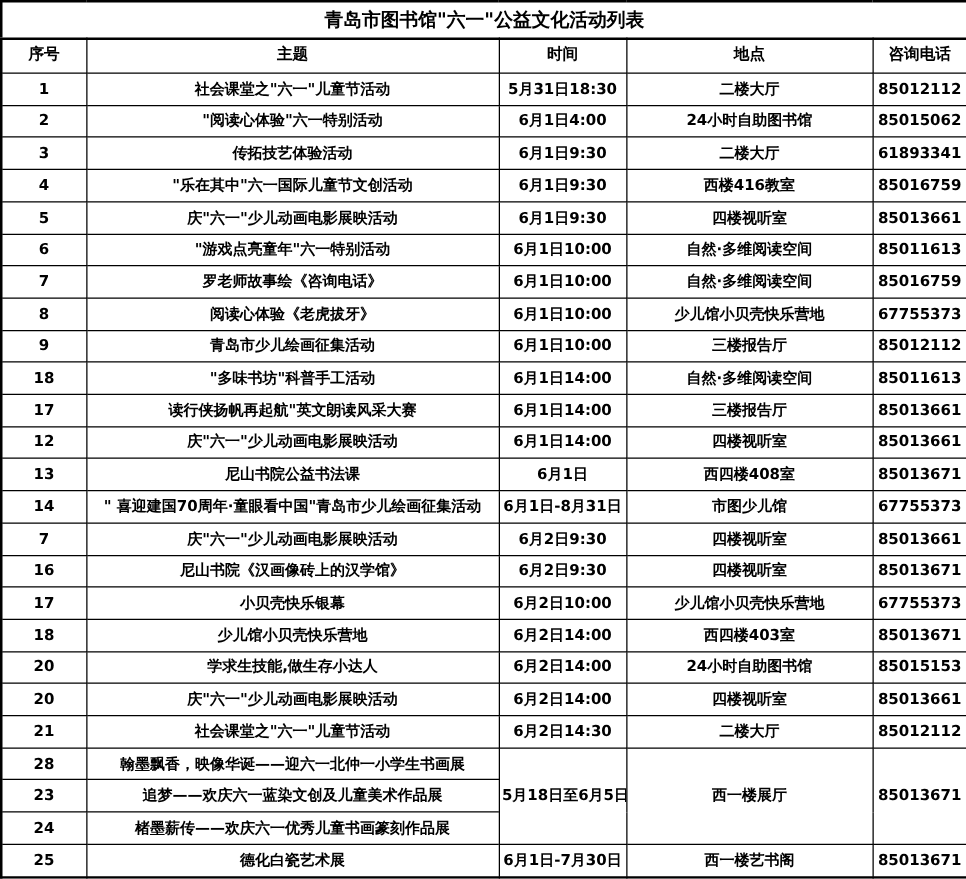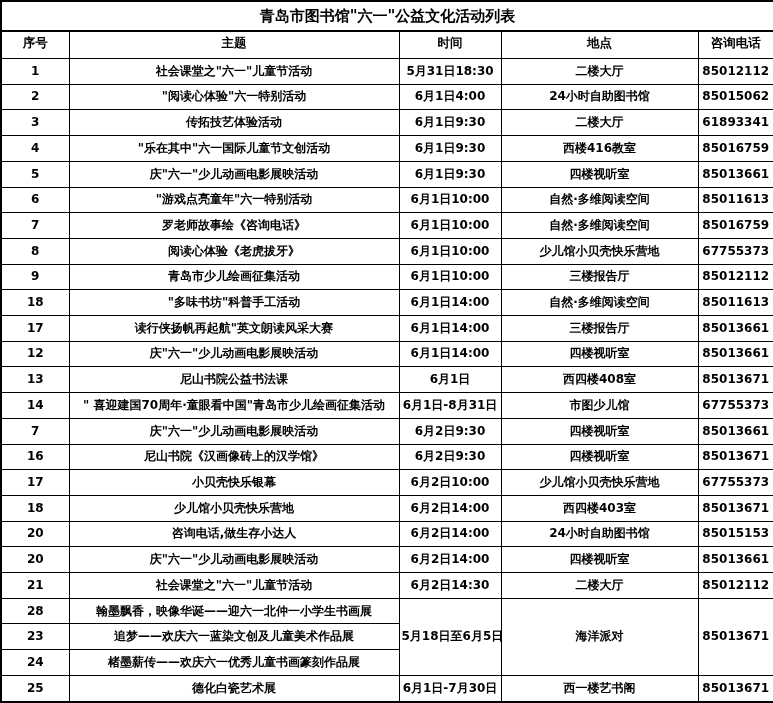--- a/index.html
+++ b/index.html
@@ -188,21 +188,21 @@
       </tr>
       <tr>
         <td>18</td>
         <td>少儿馆小贝壳快乐营地</td>
         <td>6月2日14:00</td>
         <td>西四楼403室</td>
         <td>85013671</td>
       </tr>
       <tr>
         <td>20</td>
-        <td>咨询电话,做生存小达人</td>
+        <td>学求生技能,做生存小达人</td>
         <td>6月2日14:00</td>
         <td>24小时自助图书馆</td>
         <td>85015153</td>
       </tr>
       <tr>
         <td>20</td>
         <td>庆"六一"少儿动画电影展映活动</td>
         <td>6月2日14:00</td>
         <td>四楼视听室</td>
         <td>85013661</td>
@@ -211,21 +211,21 @@
         <td>21</td>
         <td>社会课堂之"六一"儿童节活动</td>
         <td>6月2日14:30</td>
         <td>二楼大厅</td>
         <td>85012112</td>
       </tr>
       <tr>
         <td>28</td>
         <td>翰墨飘香，映像华诞——迎六一北仲一小学生书画展</td>
         <td rowspan="3">5月18日至6月5日</td>
-        <td rowspan="3">海洋派对</td>
+        <td rowspan="3">西一楼展厅</td>
         <td rowspan="3">85013671</td>
       </tr>
       <tr>
         <td>23</td>
         <td>追梦——欢庆六一蓝染文创及儿童美术作品展</td>
       </tr>
       <tr>
         <td>24</td>
         <td>楮墨薪传——欢庆六一优秀儿童书画篆刻作品展</td>
       </tr>

